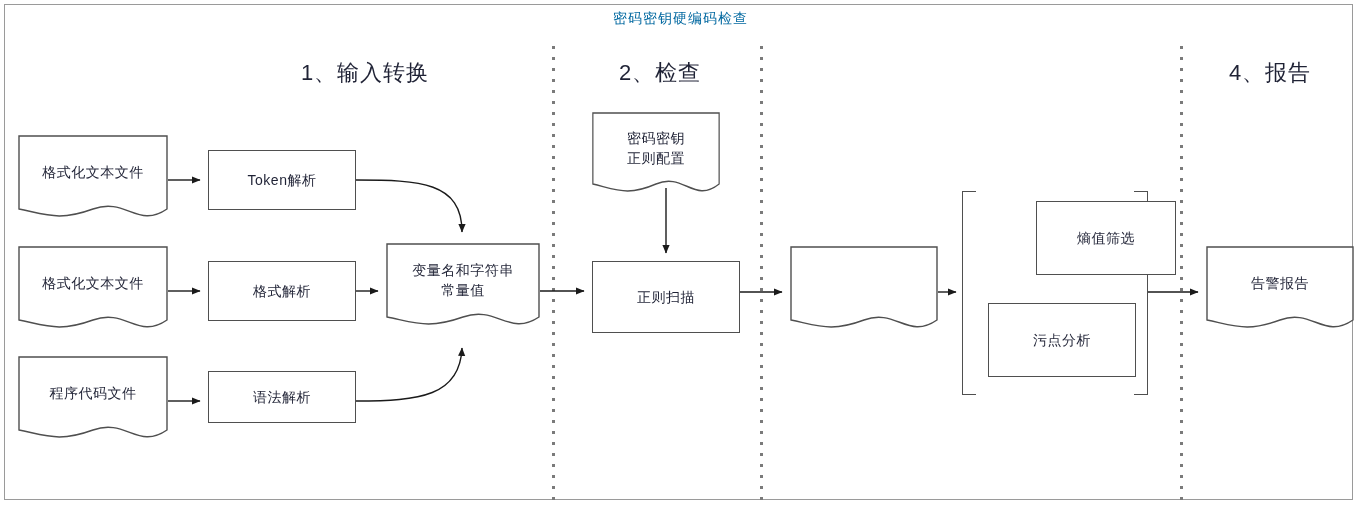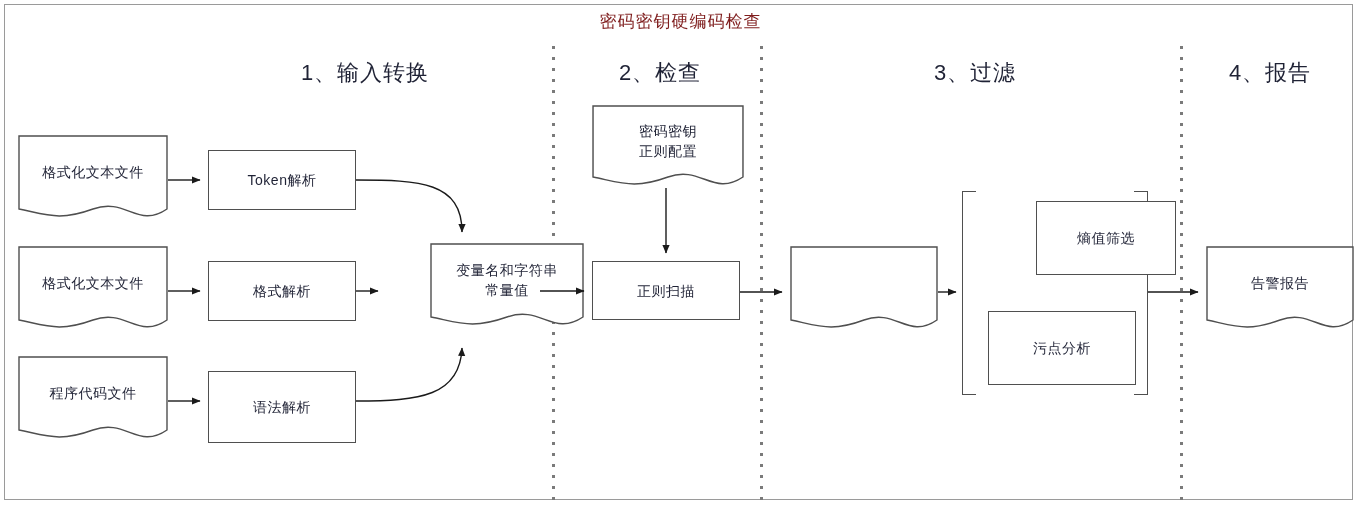--- a/index.html
+++ b/index.html
@@ -23,23 +23,23 @@
     border:1px solid #9a9a9a;
     box-sizing:border-box;
     background:#fff;
   }
   
   #diagram-title{
     position:absolute;
     left:0; top:10px;
     width:1361px;
     text-align:center;
-    font-size:17px;
+    font-size:14px;
     letter-spacing:1px;
-    color:#7f1d1d;
+    color:#0369a1;
   }
   
   .phase-label{
     position:absolute;
     font-size:22px;
     color:#1f2235;
     letter-spacing:1px;
     text-align:center;
     white-space:nowrap;
   }
@@ -112,21 +112,20 @@
 <body>
 
 <div id="canvas">
 
   <div id="outer-frame"></div>
 
   <div id="diagram-title">密码密钥硬编码检查</div>
 
   <div class="phase-label" style="left:195px;top:58px;width:340px;">1、输入转换</div>
   <div class="phase-label" style="left:570px;top:58px;width:180px;">2、检查</div>
-  <div class="phase-label" style="left:790px;top:58px;width:370px;">3、过滤</div>
   <div class="phase-label" style="left:1195px;top:58px;width:150px;">4、报告</div>
 
   <div class="divider" style="left:552px;"></div>
   <div class="divider" style="left:760px;"></div>
   <div class="divider" style="left:1180px;"></div>
 
   <div class="doc-node" style="left:18px;top:135px;width:150px;height:88px;">
     <svg viewBox="0 0 150 88" preserveAspectRatio="none">
       <path d="M1,1 L149,1 L149,74 C120,94 108,62 75,74 C42,86 30,80 1,74 Z" fill="#ffffff" stroke="#4f4f4f" stroke-width="1.4"></path>
     </svg>
@@ -148,58 +147,58 @@
     <div class="node-text">格式解析</div>
   </div>
 
   <div class="doc-node" style="left:18px;top:356px;width:150px;height:88px;">
     <svg viewBox="0 0 150 88" preserveAspectRatio="none">
       <path d="M1,1 L149,1 L149,74 C120,94 108,62 75,74 C42,86 30,80 1,74 Z" fill="#ffffff" stroke="#4f4f4f" stroke-width="1.4"></path>
     </svg>
     <div class="node-text">程序代码文件</div>
   </div>
 
-  <div class="rect-node" style="left:208px;top:371px;width:148px;height:72px;">
+  <div class="rect-node" style="left:208px;top:371px;width:148px;height:52px;">
     <div class="node-text">语法解析</div>
   </div>
 
-  <div class="doc-node" style="left:386px;top:243px;width:154px;height:88px;margin-left:44px;">
+  <div class="doc-node" style="left:386px;top:243px;width:154px;height:88px;">
     <svg viewBox="0 0 154 88" preserveAspectRatio="none">
       <path d="M1,1 L153,1 L153,74 C123,94 111,62 77,74 C43,86 31,80 1,74 Z" fill="#ffffff" stroke="#4f4f4f" stroke-width="1.4"></path>
     </svg>
     <div class="node-text">变量名和字符串
 常量值</div>
   </div>
 
-  <div class="doc-node" style="left:592px;top:105px;width:152px;height:85px;">
+  <div class="doc-node" style="left:592px;top:112px;width:128px;height:85px;">
     <svg viewBox="0 0 148 85" preserveAspectRatio="none">
       <path d="M1,1 L147,1 L147,72 C118,92 106,60 74,72 C42,84 30,78 1,72 Z" fill="#ffffff" stroke="#4f4f4f" stroke-width="1.4"></path>
     </svg>
     <div class="node-text">密码密钥
 正则配置</div>
   </div>
 
-  <div class="rect-node" style="left:592px;top:261px;width:148px;height:59px;">
+  <div class="rect-node" style="left:592px;top:261px;width:148px;height:72px;">
     <div class="node-text">正则扫描</div>
   </div>
 
   <div class="doc-node" style="left:790px;top:246px;width:148px;height:88px;">
     <svg viewBox="0 0 148 88" preserveAspectRatio="none">
       <path d="M1,1 L147,1 L147,74 C118,94 106,62 74,74 C42,86 30,80 1,74 Z" fill="#ffffff" stroke="#4f4f4f" stroke-width="1.4"></path>
     </svg>
   </div>
 
   <div class="bracket left" style="left:962px;top:191px;"></div>
   <div class="bracket right" style="left:1134px;top:191px;"></div>
 
   <div class="rect-node" style="left:1036px;top:201px;width:140px;height:74px;">
     <div class="node-text">熵值筛选</div>
   </div>
 
-  <div class="rect-node" style="left:988px;top:311px;width:148px;height:74px;">
+  <div class="rect-node" style="left:988px;top:303px;width:148px;height:74px;">
     <div class="node-text">污点分析</div>
   </div>
 
   <div class="doc-node" style="left:1206px;top:246px;width:148px;height:88px;">
     <svg viewBox="0 0 148 88" preserveAspectRatio="none">
       <path d="M1,1 L147,1 L147,74 C118,94 106,62 74,74 C42,86 30,80 1,74 Z" fill="#ffffff" stroke="#4f4f4f" stroke-width="1.4"></path>
     </svg>
     <div class="node-text">告警报告</div>
   </div>
 

